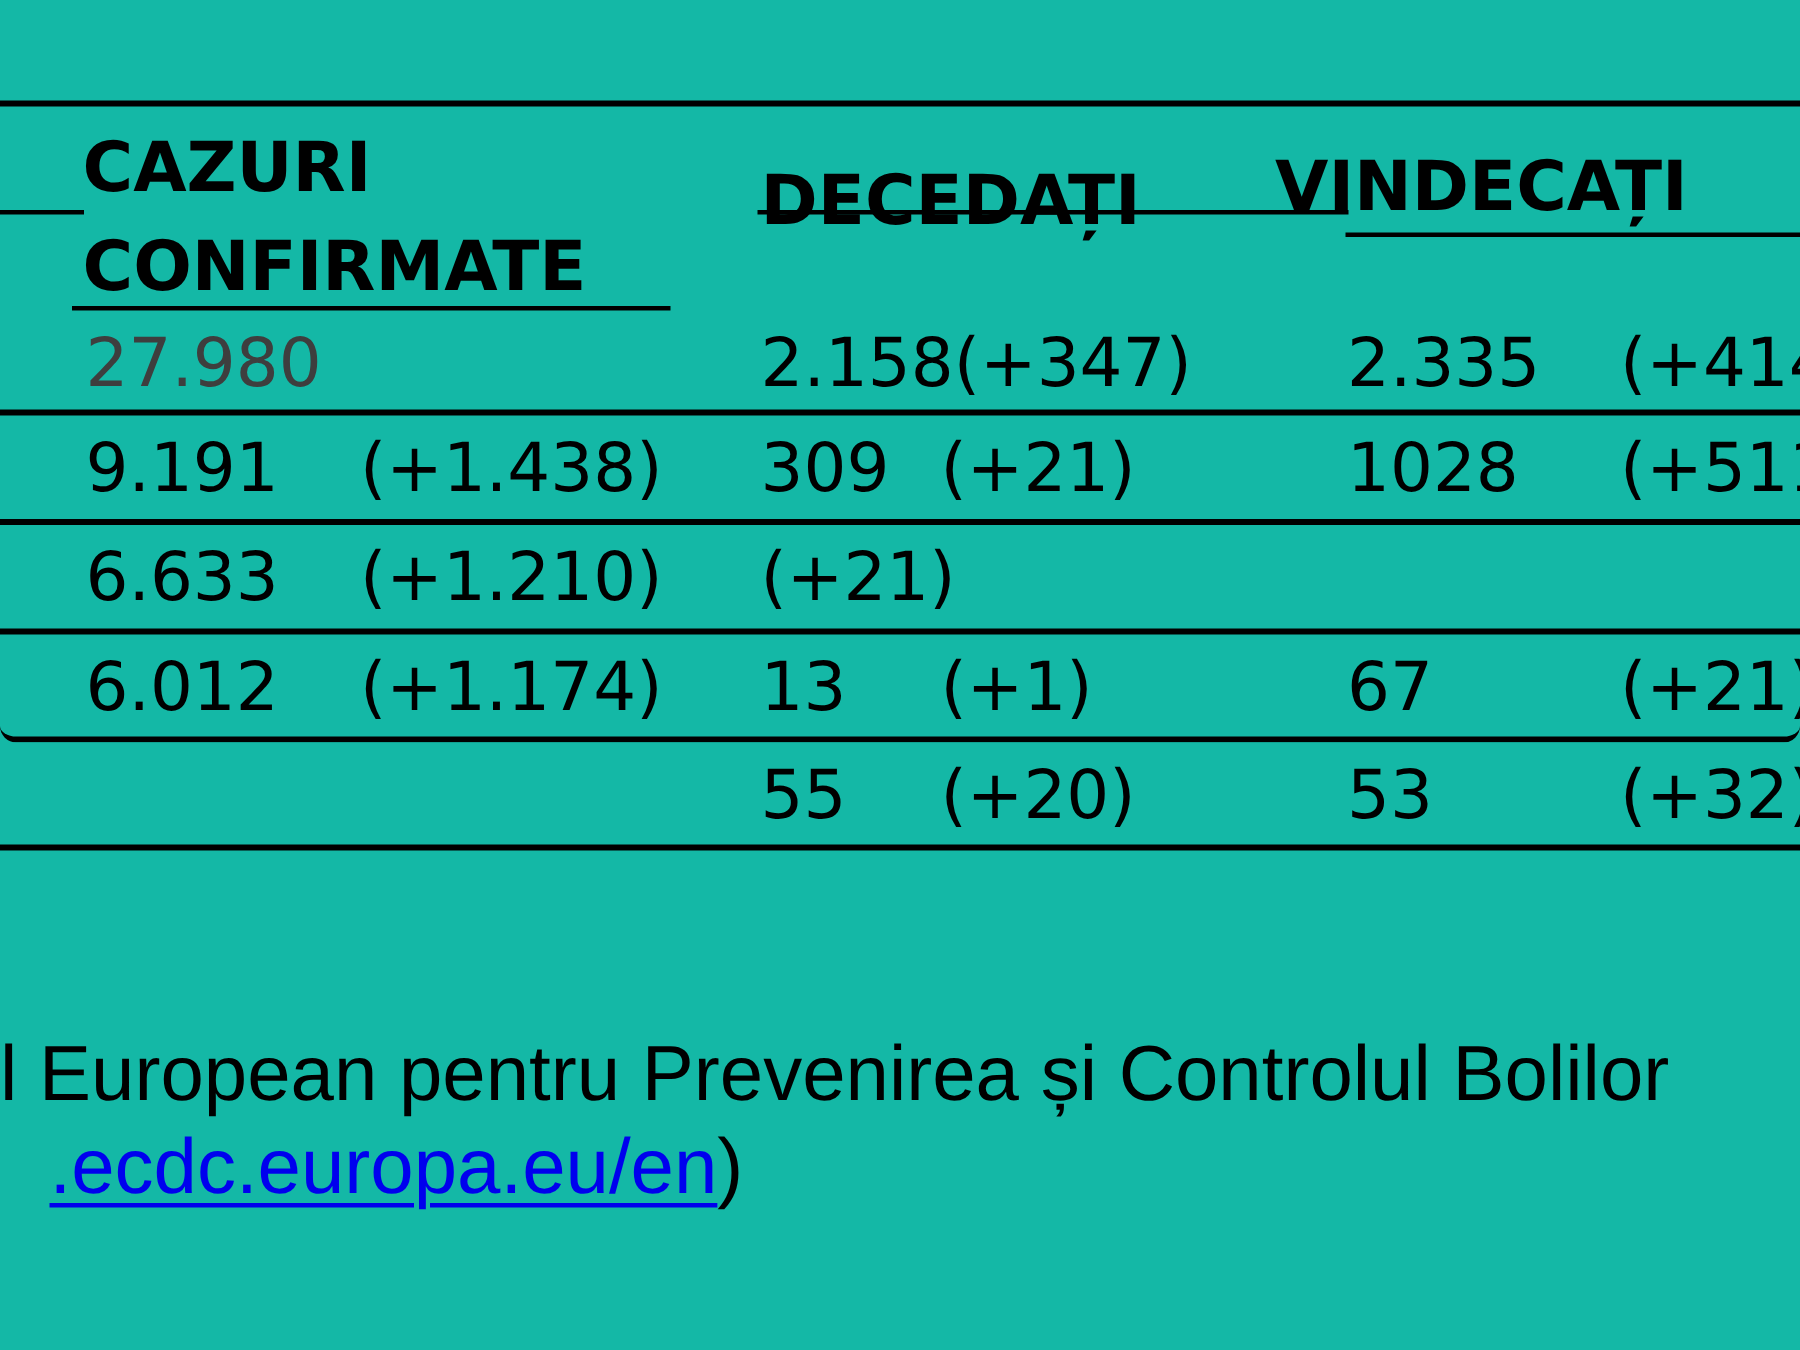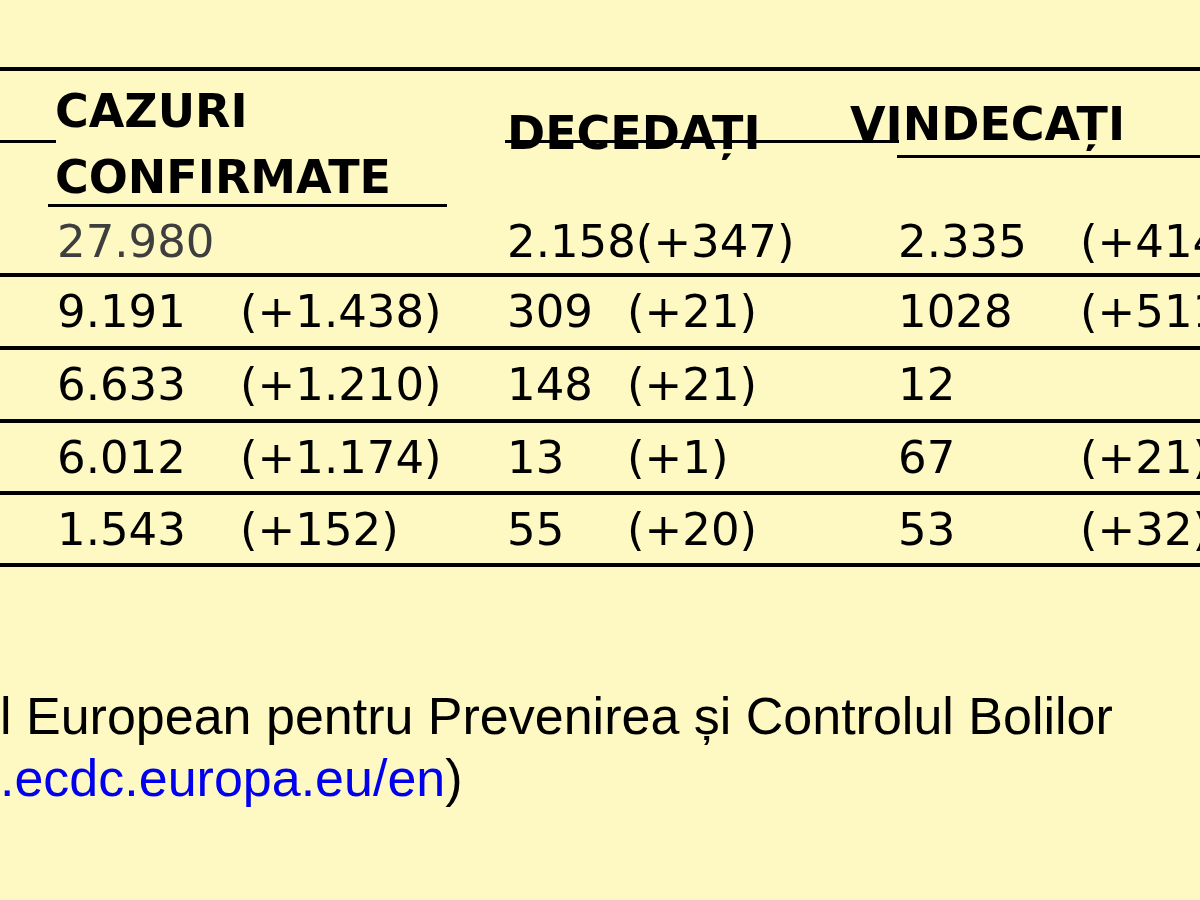--- a/index.html
+++ b/index.html
@@ -1,20 +1,20 @@
 <!DOCTYPE html>
 <html><head>
 <meta charset="utf-8">
 <style>
   html,body { margin:0; padding:0; }
   body {
     width:1200px; height:900px; overflow:hidden; background:#ffffff;
   }
   .stage {
-    position:relative; width:1200px; height:900px; background:#fef9c3;
+    position:relative; width:1200px; height:900px; background:#14b8a6;
     font-family:"DejaVu Sans", sans-serif; color:#000;
   }
   .hline { position:absolute; background:#000; }
   #topline      { left:0;    top:67px;  width:1200px; height:4px; }
   #u-col1       { left:0;    top:140px; width:56px;   height:3px; }
   #u-deaths     { left:505px; top:140px; width:394px; height:3px; }
   #u-recovered  { left:897px; top:155px; width:303px; height:3px; }
   #u-cases      { left:48px;  top:204px; width:399px; height:3px; }
 
   .header {
@@ -23,21 +23,21 @@
   }
   #h-cases     { left:55px;  top:78px; line-height:66px; }
   #h-deaths    { left:507px; top:82px;margin-top:24px; }
   #h-recovered { left:850px; top:97px; }
 
   .rows { position:absolute; left:0; top:210px; width:1200px; }
   .row  { position:relative; width:1200px; border-bottom:4px solid #000; }
   .row:nth-child(1){ height:63px; }
   .row:nth-child(2){ height:69px; }
   .row:nth-child(3){ height:69px; }
-  .row:nth-child(4){ height:68px; }
+  .row:nth-child(4){ height:68px;border-radius:11px; }
   .row:nth-child(5){ height:68px; }
 
   .cell {
     position:absolute; top:0; height:100%;
     display:flex; align-items:center;
     font-size:45px; white-space:nowrap;
   }
   .cell-cases     { left:57px; }
   .cell-deaths    { left:507px; }
   .cell-recovered { left:898px; }
@@ -48,23 +48,24 @@
   .row:nth-child(1) .cell-cases .num { color:#3e3e3e; }
 
   .footer-line {
     position:absolute; left:0;
     font-family:"Liberation Sans", sans-serif;
     font-size:52px; white-space:nowrap; color:#000;
   }
   #footer-line1 { top:686px; }
   #footer-line2 { top:748px; }
   .ecdc-link {
-    color:#0000EE; 
+    color:#0000EE; text-decoration:underline;
     text-decoration-thickness:3px; text-underline-offset:7px;
     cursor:pointer;
+    padding-left:33px;
   }
   .paren { color:#000; }
 </style>
 </head>
 <body>
 
 <div class="stage">
 
   <div class="hline" id="topline"></div>
   <div class="hline" id="u-col1"></div>
@@ -109,49 +110,40 @@
         <span class="delta">(+511)</span>
       </div>
     </div>
 
     <div class="row">
       <div class="cell cell-cases">
         <span class="num">6.633</span>
         <span class="delta">(+1.210)</span>
       </div>
       <div class="cell cell-deaths">
-        <span class="num">148</span>
         <span class="delta">(+21)</span>
-      </div>
-      <div class="cell cell-recovered">
-        <span class="num">12</span>
-        <span class="delta"></span>
       </div>
     </div>
 
     <div class="row">
       <div class="cell cell-cases">
         <span class="num">6.012</span>
         <span class="delta">(+1.174)</span>
       </div>
       <div class="cell cell-deaths">
         <span class="num">13</span>
         <span class="delta">(+1)</span>
       </div>
       <div class="cell cell-recovered">
         <span class="num">67</span>
         <span class="delta">(+21)</span>
       </div>
     </div>
 
     <div class="row">
-      <div class="cell cell-cases">
-        <span class="num">1.543</span>
-        <span class="delta">(+152)</span>
-      </div>
       <div class="cell cell-deaths">
         <span class="num">55</span>
         <span class="delta">(+20)</span>
       </div>
       <div class="cell cell-recovered">
         <span class="num">53</span>
         <span class="delta">(+32)</span>
       </div>
     </div>
 

